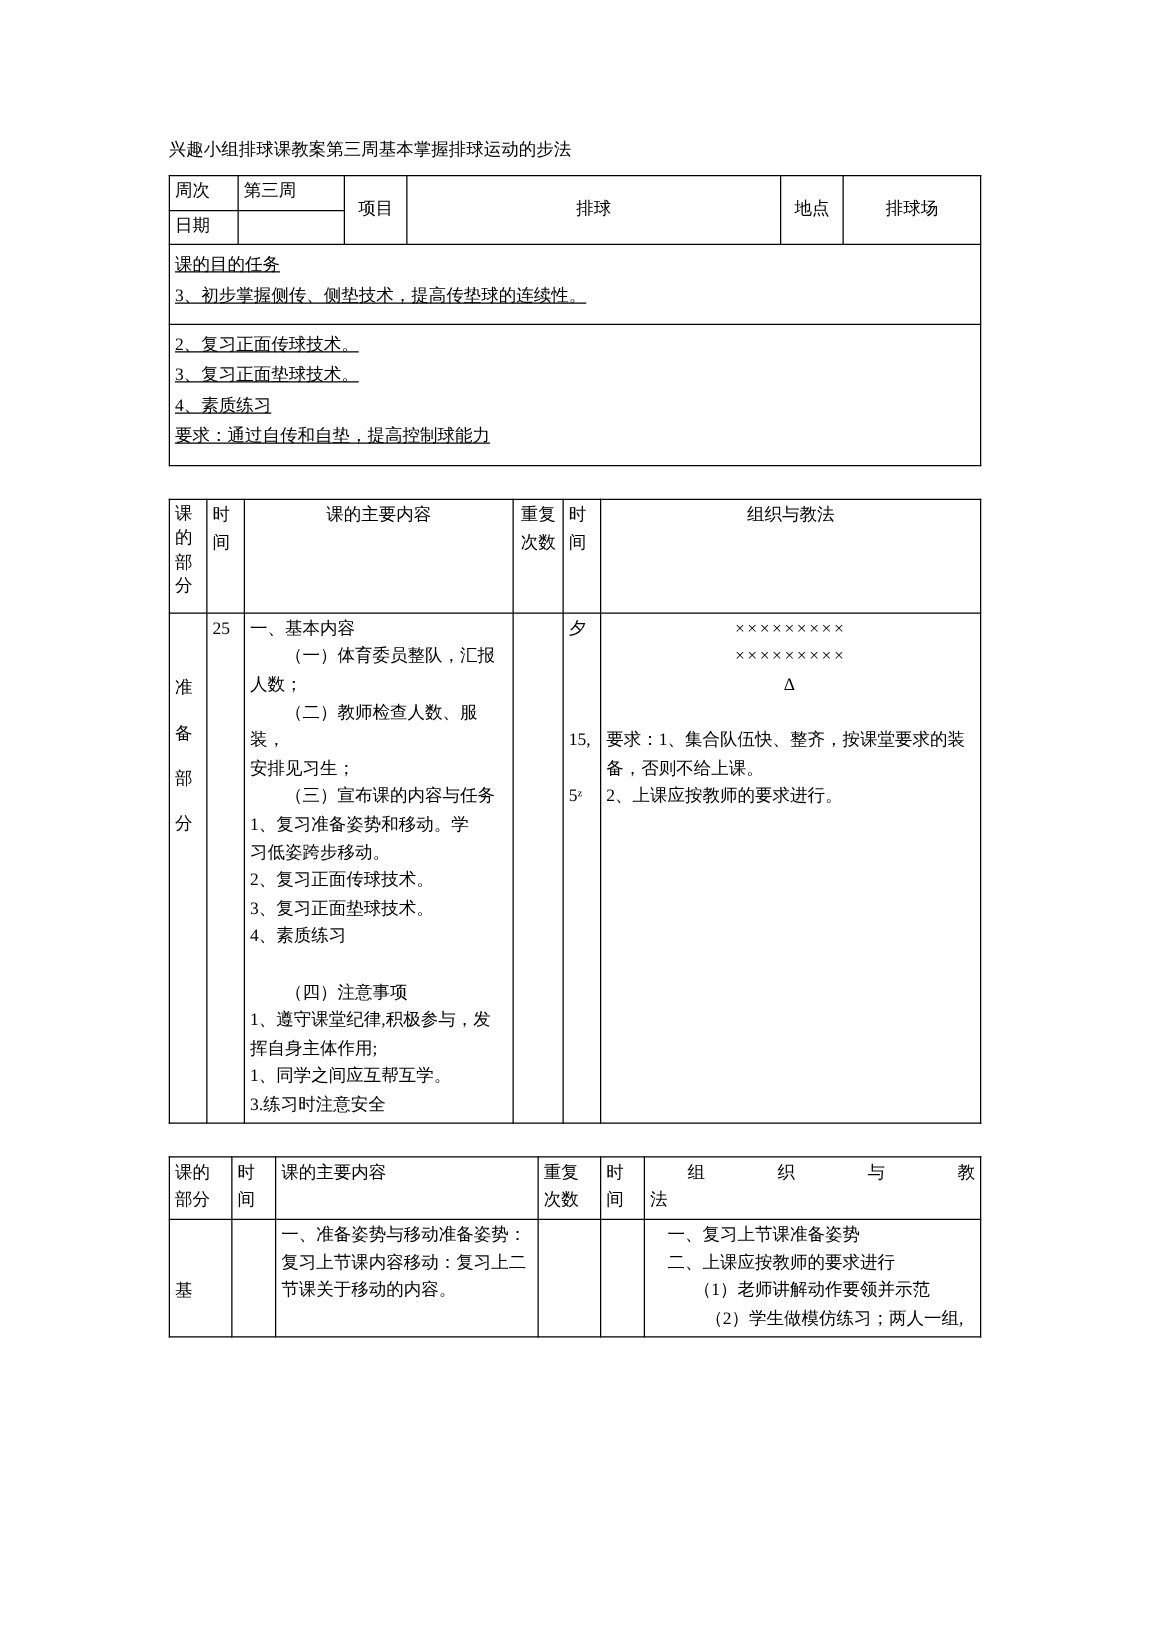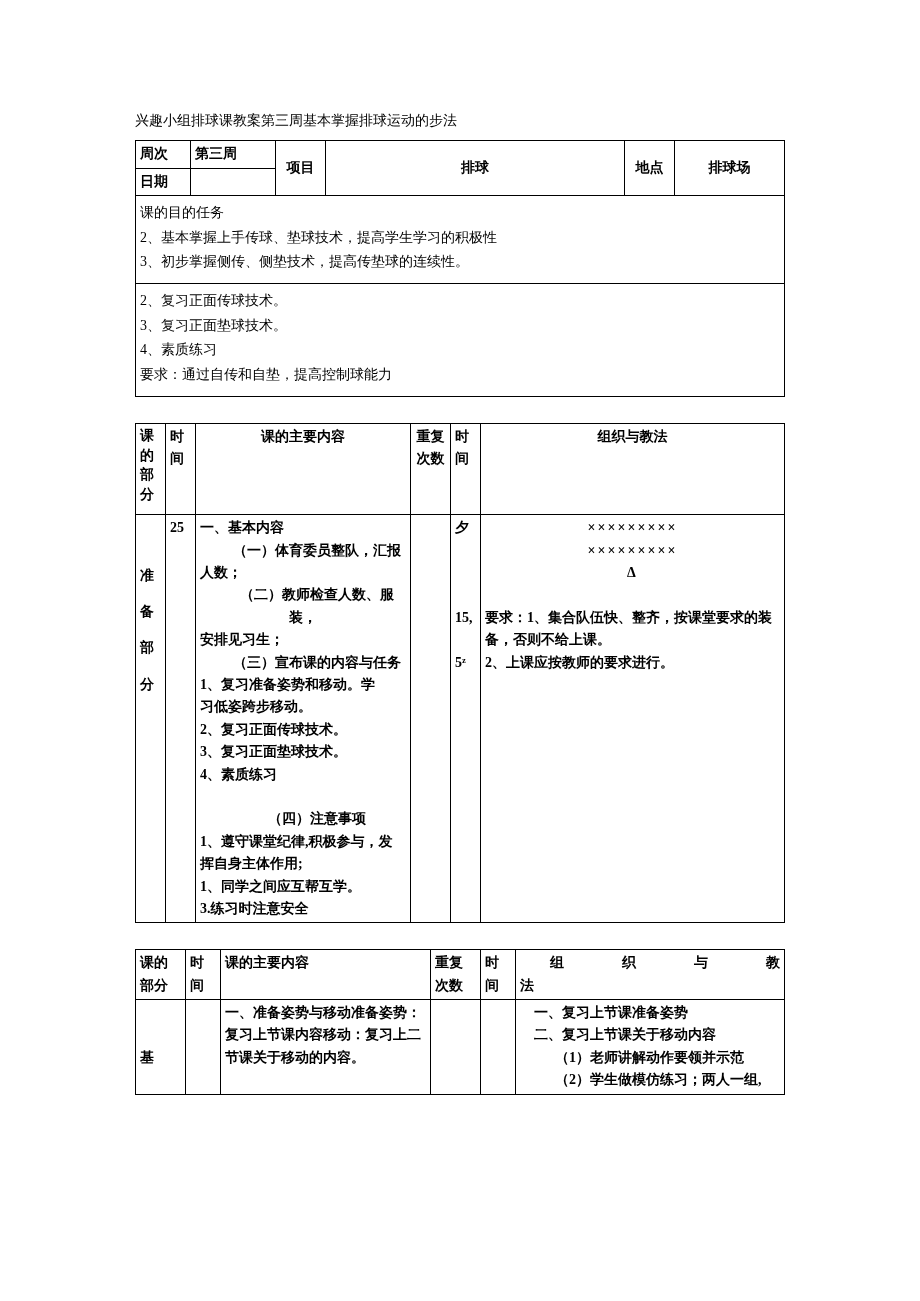--- a/index.html
+++ b/index.html
@@ -22,55 +22,55 @@
     }
     table {
       border-collapse: collapse;
       width: 100%;
       table-layout: fixed;
     }
     td, th {
       border: 1px solid #000;
       padding: 2px 4px;
       vertical-align: top;
-      font-weight: bold;
+      font-weight: normal;
       text-align: left;
     }
     .center {
       text-align: center;
       vertical-align: middle;
     }
     .t1 td {
       height: 24px;
     }
     .section-block {
       border: 1px solid #000;
       border-top: none;
       padding: 4px 4px 8px 4px;
+      text-decoration: underline;
     }
     .section-block p {
       margin: 2px 0;
     }
     .spacer {
       height: 26px;
     }
     .t2-col1 { width: 30px; }
     .t2-col2 { width: 30px; }
     .t2-col3 { width: 215px; }
     .t2-col4 { width: 40px; }
     .t2-col5 { width: 30px; }
     .t2-col6 { width: auto; }
     .vtext {
       text-align: left;
       padding: 6px 4px;
       line-height: 2.6;
     }
     .indent {
       text-indent: 2em;
-      text-align: center;
     }
     .formation {
       text-align: center;
       letter-spacing: 2px;
     }
     .t3-col1 { width: 50px; }
     .t3-col2 { width: 35px; }
     .t3-col3 { width: 210px; }
     .t3-col4 { width: 50px; }
     .t3-col5 { width: 35px; }
@@ -101,21 +101,20 @@
   </tr>
   <tr>
     <td>日期</td>
     <td></td>
   </tr>
 </tbody>
   </table>
 
 <div class="section-block">
   <p>课的目的任务</p>
-  <p>2、基本掌握上手传球、垫球技术，提高学生学习的积极性</p>
   <p>3、初步掌握侧传、侧垫技术，提高传垫球的连续性。</p>
 </div>
 
 <div class="section-block">
   <p>2、复习正面传球技术。</p>
   <p>3、复习正面垫球技术。</p>
   <p>4、素质练习</p>
   <p>要求：通过自传和自垫，提高控制球能力</p>
 </div>
 
@@ -210,19 +209,19 @@
     </td>
   </tr>
   <tr>
     <td style="vertical-align:middle;padding-top:25px;">基</td>
     <td></td>
     <td>一、准备姿势与移动准备姿势：复习上节课内容移动：复习上二节课关于移动的内容。</td>
     <td></td>
     <td></td>
     <td style="padding-left:18px;">
       <p>一、复习上节课准备姿势</p>
-      <p>二、复习上节课关于移动内容</p>
+      <p>二、上课应按教师的要求进行</p>
       <p style="text-indent:1.5em;">（1）老师讲解动作要领并示范</p>
-      <p style="text-indent:1.5em;">（2）学生做模仿练习；两人一组,</p>
+      <p style="text-indent:1.5em;text-align:center;">（2）学生做模仿练习；两人一组,</p>
     </td>
   </tr>
 </tbody>
   </table>
 
 </body></html>

